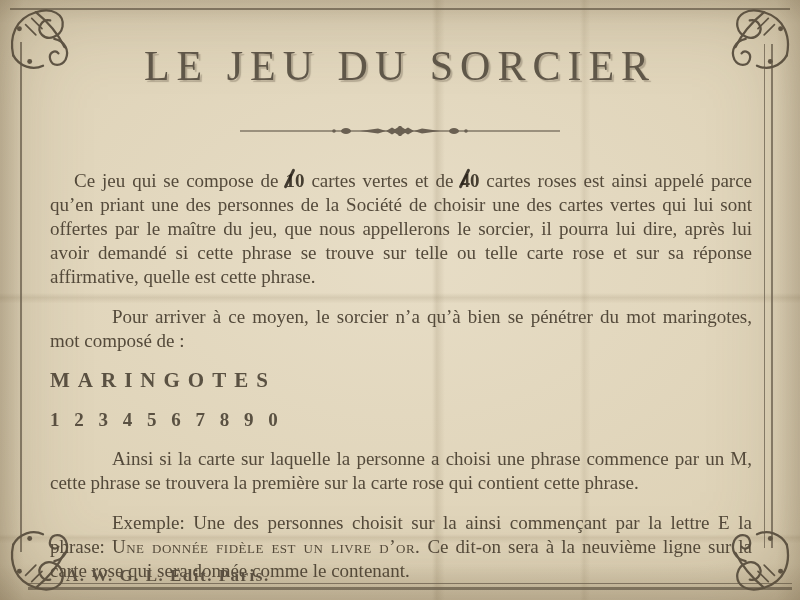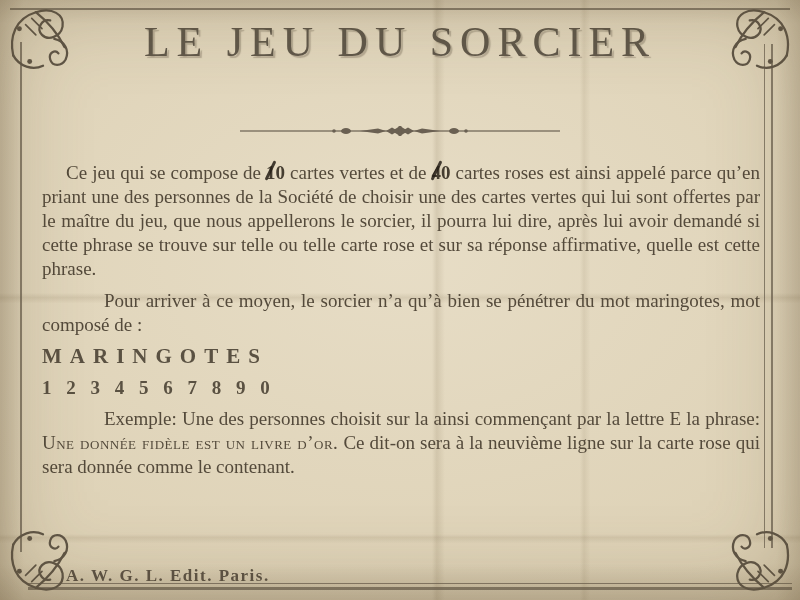--- a/index.html
+++ b/index.html
@@ -32,32 +32,32 @@
   .frame-right-inner{right:35px;top:44px;bottom:52px;width:1px;}
   .frame-bottom-thin{left:28px;right:8px;bottom:16px;height:1px;}
   .frame-bottom-thick{left:28px;right:8px;bottom:10px;height:3px;}
   .corner{position:absolute;width:74px;height:74px;color:#5f5546;}
   .corner svg{width:100%;height:100%;display:block;}
   .corner.tl{left:5px;top:4px;}
   .corner.tr{right:5px;top:4px;transform:scaleX(-1);}
   .corner.bl{left:5px;bottom:4px;transform:scaleY(-1);}
   .corner.br{right:5px;bottom:4px;transform:scale(-1,-1);}
   .title{
-    position:absolute;top:18px;left:0;right:0;text-align:center;
+    position:absolute;top:42px;left:0;right:0;text-align:center;
     font-size:42px;letter-spacing:7px;color:#60584a;white-space:nowrap;
     text-shadow:2px 2px 1px rgba(100,90,72,0.35);
     font-weight:normal;margin:0;
   }
   .divider{position:absolute;top:122px;left:0;right:0;text-align:center;color:#6a6052;}
   .divider svg{display:inline-block;}
   .textblock{
     position:absolute;top:153px;left:34px;right:32px;
     font-size:19px;line-height:24px;color:#544a3b;text-align:justify;
   }
-  .textblock p{margin:8px;}
+  .textblock p{margin:16px;}
   .ind-sm{text-indent:24px;}
   .ind-lg{text-indent:62px;}
   .centerline{text-align:left;text-indent:0;}
   .maringotes{font-size:21px;letter-spacing:8px;font-weight:bold;color:#5a5142;line-height:23px;margin-top:2px !important;}
   .digitsrow{font-size:19px;letter-spacing:5px;font-weight:bold;color:#5a5142;line-height:23px;}
   .inknum{position:relative;font-weight:bold;color:#453d30;}
   .inknum::after{
     content:"";position:absolute;left:3px;top:-2px;width:3px;height:21px;
     background:rgba(38,31,22,0.85);transform:rotate(26deg);border-radius:2px;
   }
@@ -135,20 +135,21 @@
   <div class="textblock">
 
     <p class="ind-sm"><span>Ce jeu qui se compose de </span><span class="inknum">10</span><span> cartes vertes et de </span><span class="inknum">40</span><span> cartes roses est ainsi appelé parce qu’en priant une des personnes de la Société de choisir une des cartes vertes qui lui sont offertes par le maître du jeu, que nous appellerons le sorcier, il pourra lui dire, après lui avoir demandé si cette phrase se trouve sur telle ou telle carte rose et sur sa réponse affirmative, quelle est cette phrase.</span></p>
 
     <p class="ind-lg">Pour arriver à ce moyen, le sorcier n’a qu’à bien se pénétrer du mot maringotes, mot composé de :</p>
 
     <p class="centerline maringotes">MARINGOTES</p>
     <p class="centerline digitsrow">1 2 3 4 5 6 7 8 9 0</p>
 
 
+    <p class="ind-lg">Ainsi si la carte sur laquelle la personne a choisi une phrase commence par un M, cette phrase se trouvera la première sur la carte rose qui contient cette phrase.</p>
 
     <p class="ind-lg"><span>Exemple: Une des personnes choisit sur la ainsi commençant par la lettre E la phrase: </span><span class="smallcaps">Une donnée fidèle est un livre d’or.</span><span> Ce dit-on sera à la neuvième ligne sur la carte rose qui sera donnée comme le contenant.</span></p>
 
   </div>
 
   <div class="footer">A. W. G. L. Edit. Paris.</div>
 
 </div>
 
 </body></html>

